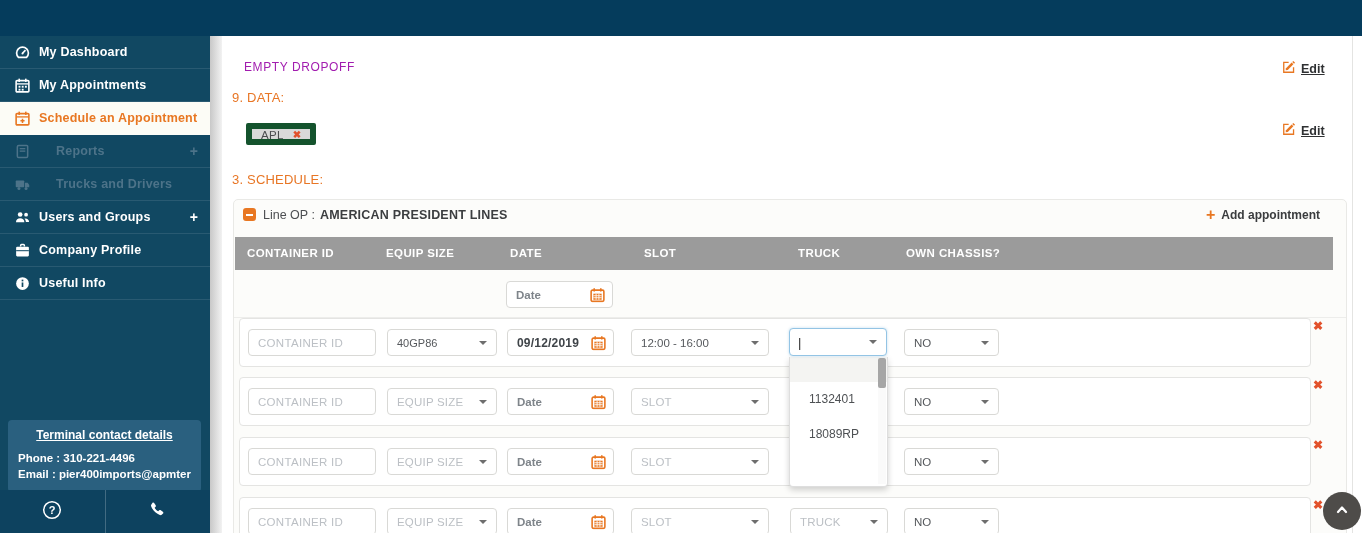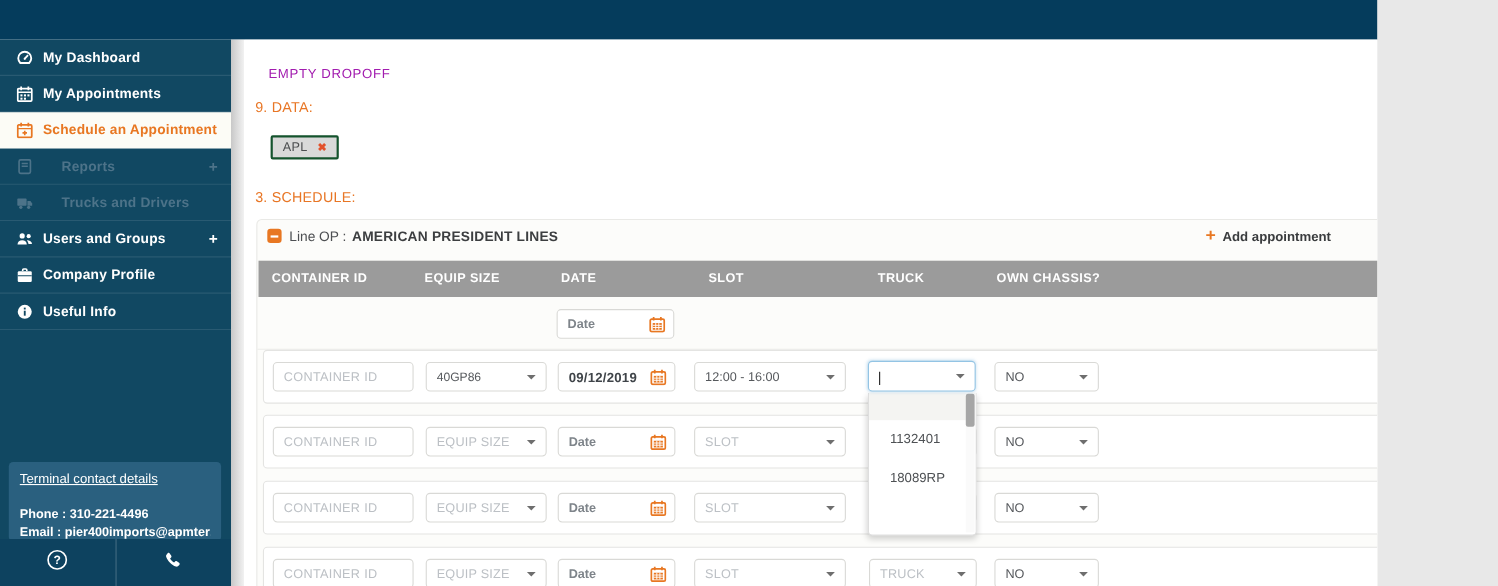--- a/index.html
+++ b/index.html
@@ -1,55 +1,55 @@
 <!DOCTYPE html>
 <html><head>
 <meta charset="utf-8">
 <style>
   html,body{margin:0;padding:0;background:#e8e8e8;font-family:"Liberation Sans",sans-serif;}
-  #root{position:relative;width:1252px;height:533px;overflow:hidden;background:#fff;}
+  #root{position:relative;width:1362px;height:533px;overflow:hidden;background:#fff;}
 
   
   .topbar{position:absolute;left:0;top:0;width:1362px;height:36px;background:#053c5c;}
 
   
   .sidebar{position:absolute;left:0;top:36px;width:210px;height:497px;background:#114862;}
   .nav-item{position:relative;height:32px;display:flex;align-items:center;padding:0 12px 0 14px;
     border-bottom:1px solid rgba(255,255,255,0.10);cursor:pointer;color:#fff;}
   .nav-icon{width:16px;height:16px;margin-right:9px;display:flex;align-items:center;justify-content:center;flex:0 0 16px;}
   .nav-icon svg{display:block;}
   .nav-label{font-size:12.5px;font-weight:bold;letter-spacing:.2px;white-space:nowrap;}
   .nav-plus{margin-left:auto;font-weight:bold;font-size:14px;line-height:1;}
   .nav-item.active{background:#fcfcf6;color:#e87722;}
   .nav-item.disabled{color:#4d7389;gap:17px;}
 
   .contact-box{position:absolute;left:8px;top:384px;width:193px;height:72px;background:#2a607f;
     border-radius:4px;padding:8px 10px;box-sizing:border-box;color:#fff;}
-  .contact-title{font-size:12px;font-weight:normal;text-decoration:underline;margin-bottom:18px;cursor:pointer;}
+  .contact-title{font-size:12px;font-weight:bold;text-decoration:underline;margin-bottom:8px;cursor:pointer;text-align:center;}
   .contact-line{font-size:11.5px;font-weight:bold;line-height:16px;white-space:nowrap;overflow:hidden;}
 
   .side-footer{position:absolute;left:0;top:454px;width:210px;height:43px;background:#0d425f;display:flex;}
   .side-footer .half{flex:1;display:flex;align-items:center;justify-content:center;cursor:pointer;}
   .side-footer .half + .half{border-left:1px solid rgba(255,255,255,0.22);}
 
   
   .gutter{position:absolute;left:210px;top:36px;width:12px;height:497px;
     background:linear-gradient(to right,#c8c8c8,#f2f2f2);}
   .right-strip{position:absolute;left:1352px;top:36px;width:10px;height:497px;background:#fff;border-left:1px solid #e4e4e2;}
 
   
   .main{position:absolute;left:222px;top:36px;width:1130px;height:497px;background:#fff;}
 
   .empty-dropoff{position:absolute;left:244px;top:60px;font-size:12px;color:#a21caf;letter-spacing:.6px;}
   .sec-title{position:absolute;font-size:13px;color:#e87625;letter-spacing:.2px;}
   .edit-link{position:absolute;display:flex;align-items:center;gap:5px;cursor:pointer;}
   .edit-link .edit-text{font-size:12.5px;font-weight:bold;color:#2f3133;text-decoration:underline;}
 
-  .tag{position:absolute;left:246px;top:123px;height:22px;background:#d9d9d9;border:2px solid #14532d;
-    border-radius:2px;display:flex;align-items:center;padding:0 9px;box-sizing:border-box;}
+  .tag{position:absolute;left:246px;top:123px;height:22px;background:#d9d9d9;border:6px solid #14532d;
+    border-radius:2px;display:flex;align-items:flex-start;padding:0 9px;box-sizing:border-box;}
   .tag .tag-text{font-size:11.5px;color:#4c4e50;letter-spacing:.3px;}
   .tag .tag-x{font-size:10px;font-weight:bold;color:#e2512b;margin-left:9px;cursor:pointer;}
 
   
   .panel{position:absolute;left:233px;top:199px;width:1114px;height:340px;background:#fcfcfa;
     border:1px solid #e9e9e6;border-radius:5px 5px 0 0;box-sizing:border-box;}
   .minus-btn{position:absolute;left:243px;top:208px;width:13px;height:13px;background:#e87722;border-radius:3px;cursor:pointer;}
   .minus-btn::after{content:"";position:absolute;left:3px;top:5.5px;width:7px;height:2px;background:#fff;}
   .lineop-label{position:absolute;left:263px;top:208px;font-size:12.5px;color:#4d4f52;}
   .lineop-value{position:absolute;left:320px;top:208px;font-size:12.5px;font-weight:bold;color:#3c3e40;letter-spacing:.2px;}

